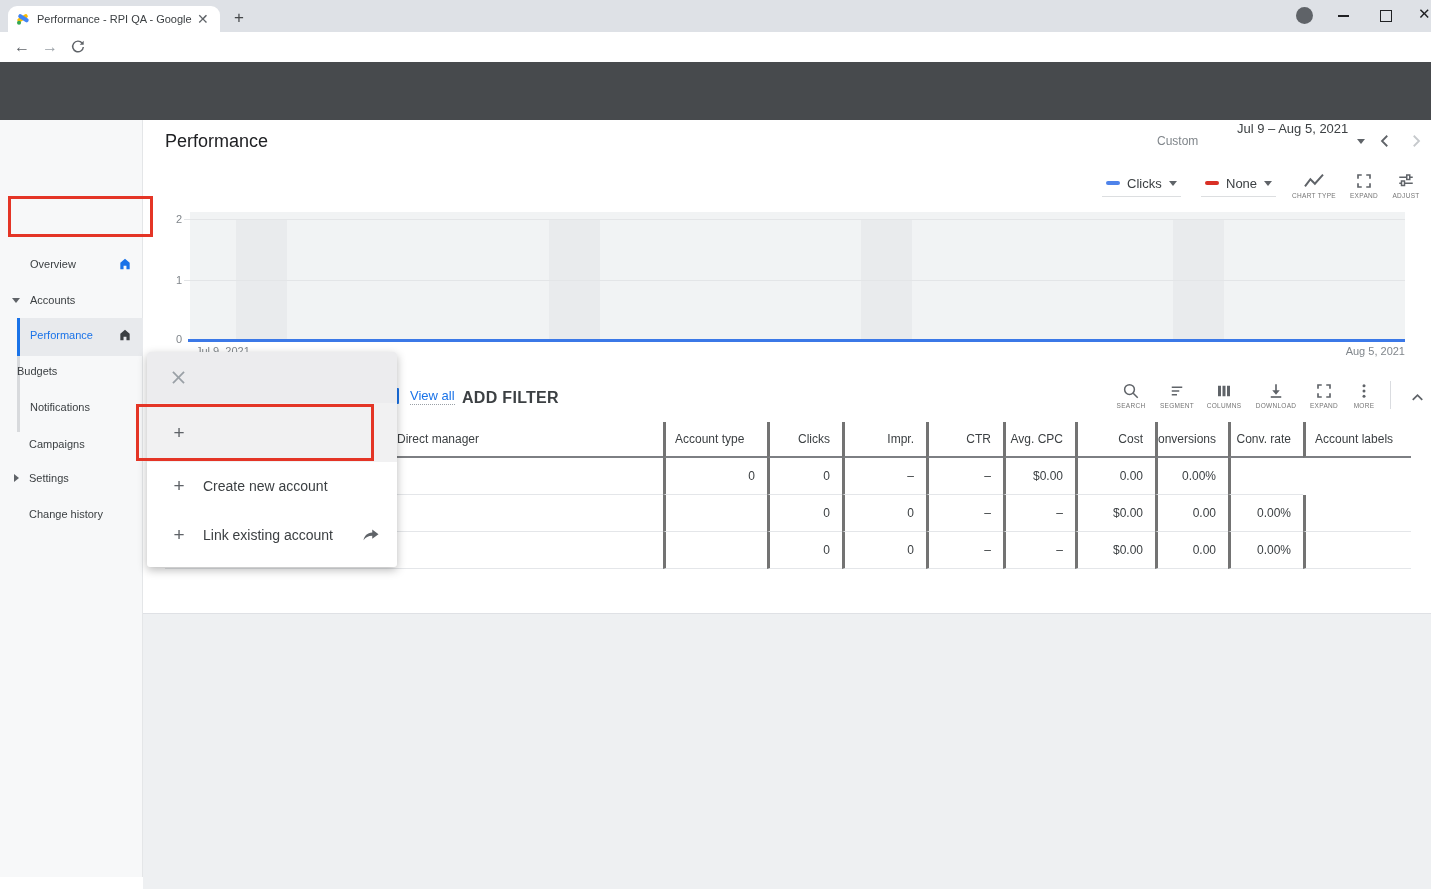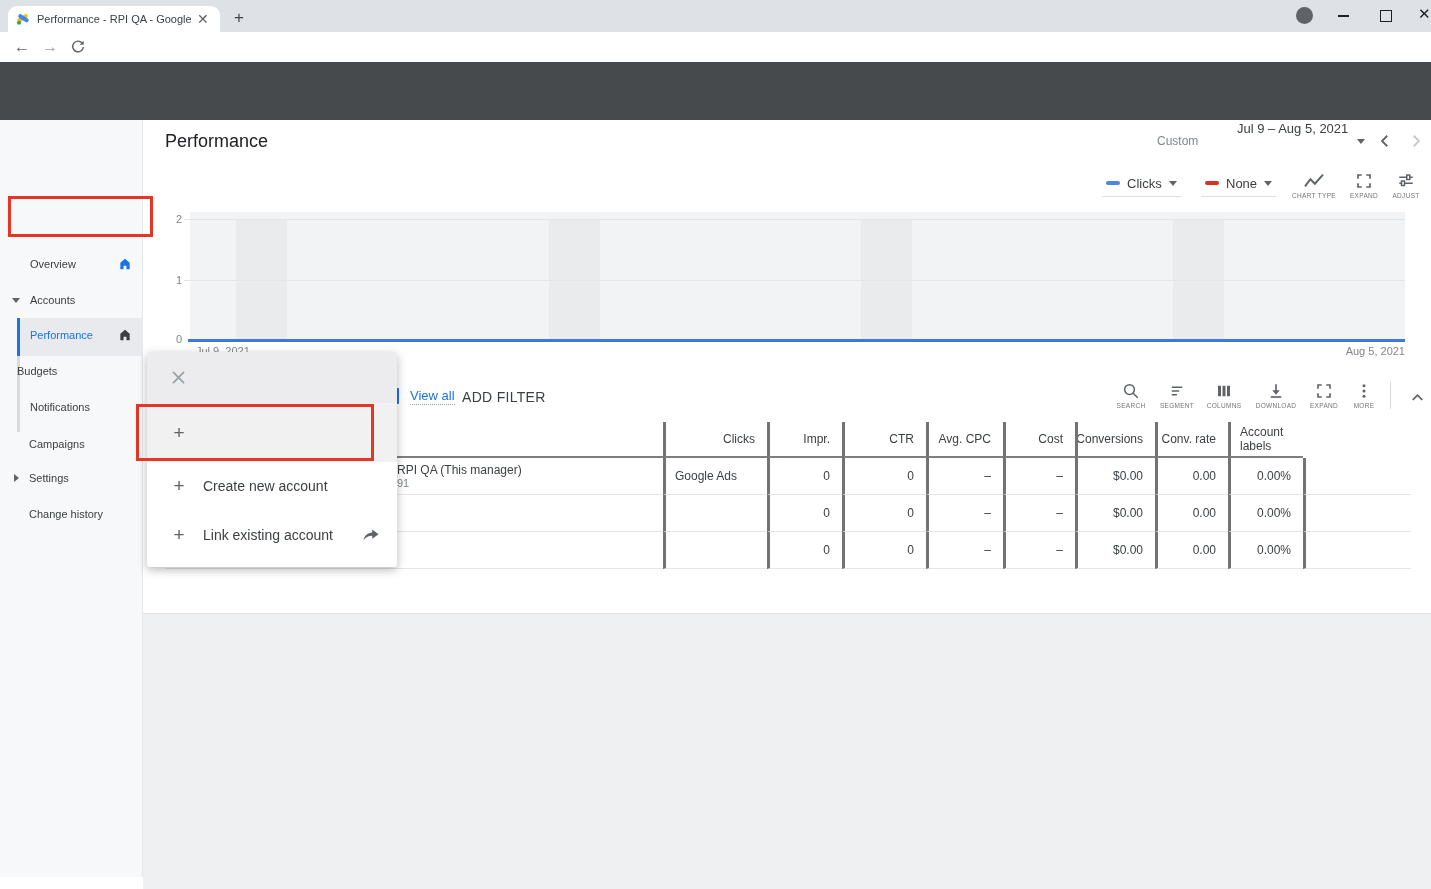--- a/index.html
+++ b/index.html
@@ -53,21 +53,21 @@
 
   
   .plot-bg{background:#f1f3f4}
   .band{background:#e9ebed}
   .gridline{background:#e3e5e7;height:1px}
   .ytick{font-size:11px;color:#80868b;width:14px;text-align:right}
   .xlab{font-size:11px;color:#80868b}
 
   
   .viewall{font-size:13px;color:#1a73e8;border-bottom:1px dotted #9aa0a6;padding-bottom:1px}
-  .addfilter{font-size:14px;color:#3c4043;font-weight:400;letter-spacing:.3px}
+  .addfilter{font-size:16px;color:#3c4043;font-weight:700;letter-spacing:.3px}
 
   
   .tbl{left:165px;top:422px;width:1246px;font-size:12px;color:#3c4043}
   .trow{display:grid;grid-template-columns:498px 104px 75px 84px 77px 72px 80px 73px 75px 108px}
   .cell{display:flex;align-items:center;border-left:3px solid #737373;box-sizing:border-box;overflow:hidden}
   .cell:first-child{border-left:none}
   .c-left{justify-content:flex-start;padding-left:9px}
   .c-right{justify-content:flex-end;padding-right:12px}
   .thead .cell{height:36px;border-bottom:2px solid #7d7f83}
   .tdata .cell{height:37px;border-bottom:1px solid #e4e6e9}
@@ -331,36 +331,33 @@
     </svg>
     <span class="icon-btn-lbl">MORE</span>
   </div>
   <div class="abs" style="left:1390px;top:381px;width:1px;height:28px;background:#dadce0"></div>
   <svg class="abs ic" style="left:1408px;top:388px" width="19" height="19" viewBox="0 0 24 24">
     <polyline points="6,15 12,9 18,15" fill="none" stroke="#5f6368" stroke-width="2.2"></polyline>
   </svg>
 
   <div class="abs tbl">
     <div class="trow thead">
+      <div class="cell c-left manager-cell">Direct manager</div>
       <div class="cell c-left">Account type</div>
       <div class="cell c-right">Clicks</div>
       <div class="cell c-right">Impr.</div>
       <div class="cell c-right">CTR</div>
       <div class="cell c-right">Avg. CPC</div>
       <div class="cell c-right">Cost</div>
       <div class="cell c-right">Conversions</div>
       <div class="cell c-right">Conv. rate</div>
       <div class="cell c-left">Account labels</div>
     </div>
 
     <div class="trow tdata">
-      <div class="cell manager-cell">
-        <span>RPI QA (This manager)</span>
-        <span class="manager-sub">91</span>
-      </div>
       <div class="cell c-left">Google Ads</div>
       <div class="cell c-right">0</div>
       <div class="cell c-right">0</div>
       <div class="cell c-right">–</div>
       <div class="cell c-right">–</div>
       <div class="cell c-right">$0.00</div>
       <div class="cell c-right">0.00</div>
       <div class="cell c-right">0.00%</div>
       <div class="cell c-left"></div>
     </div>

